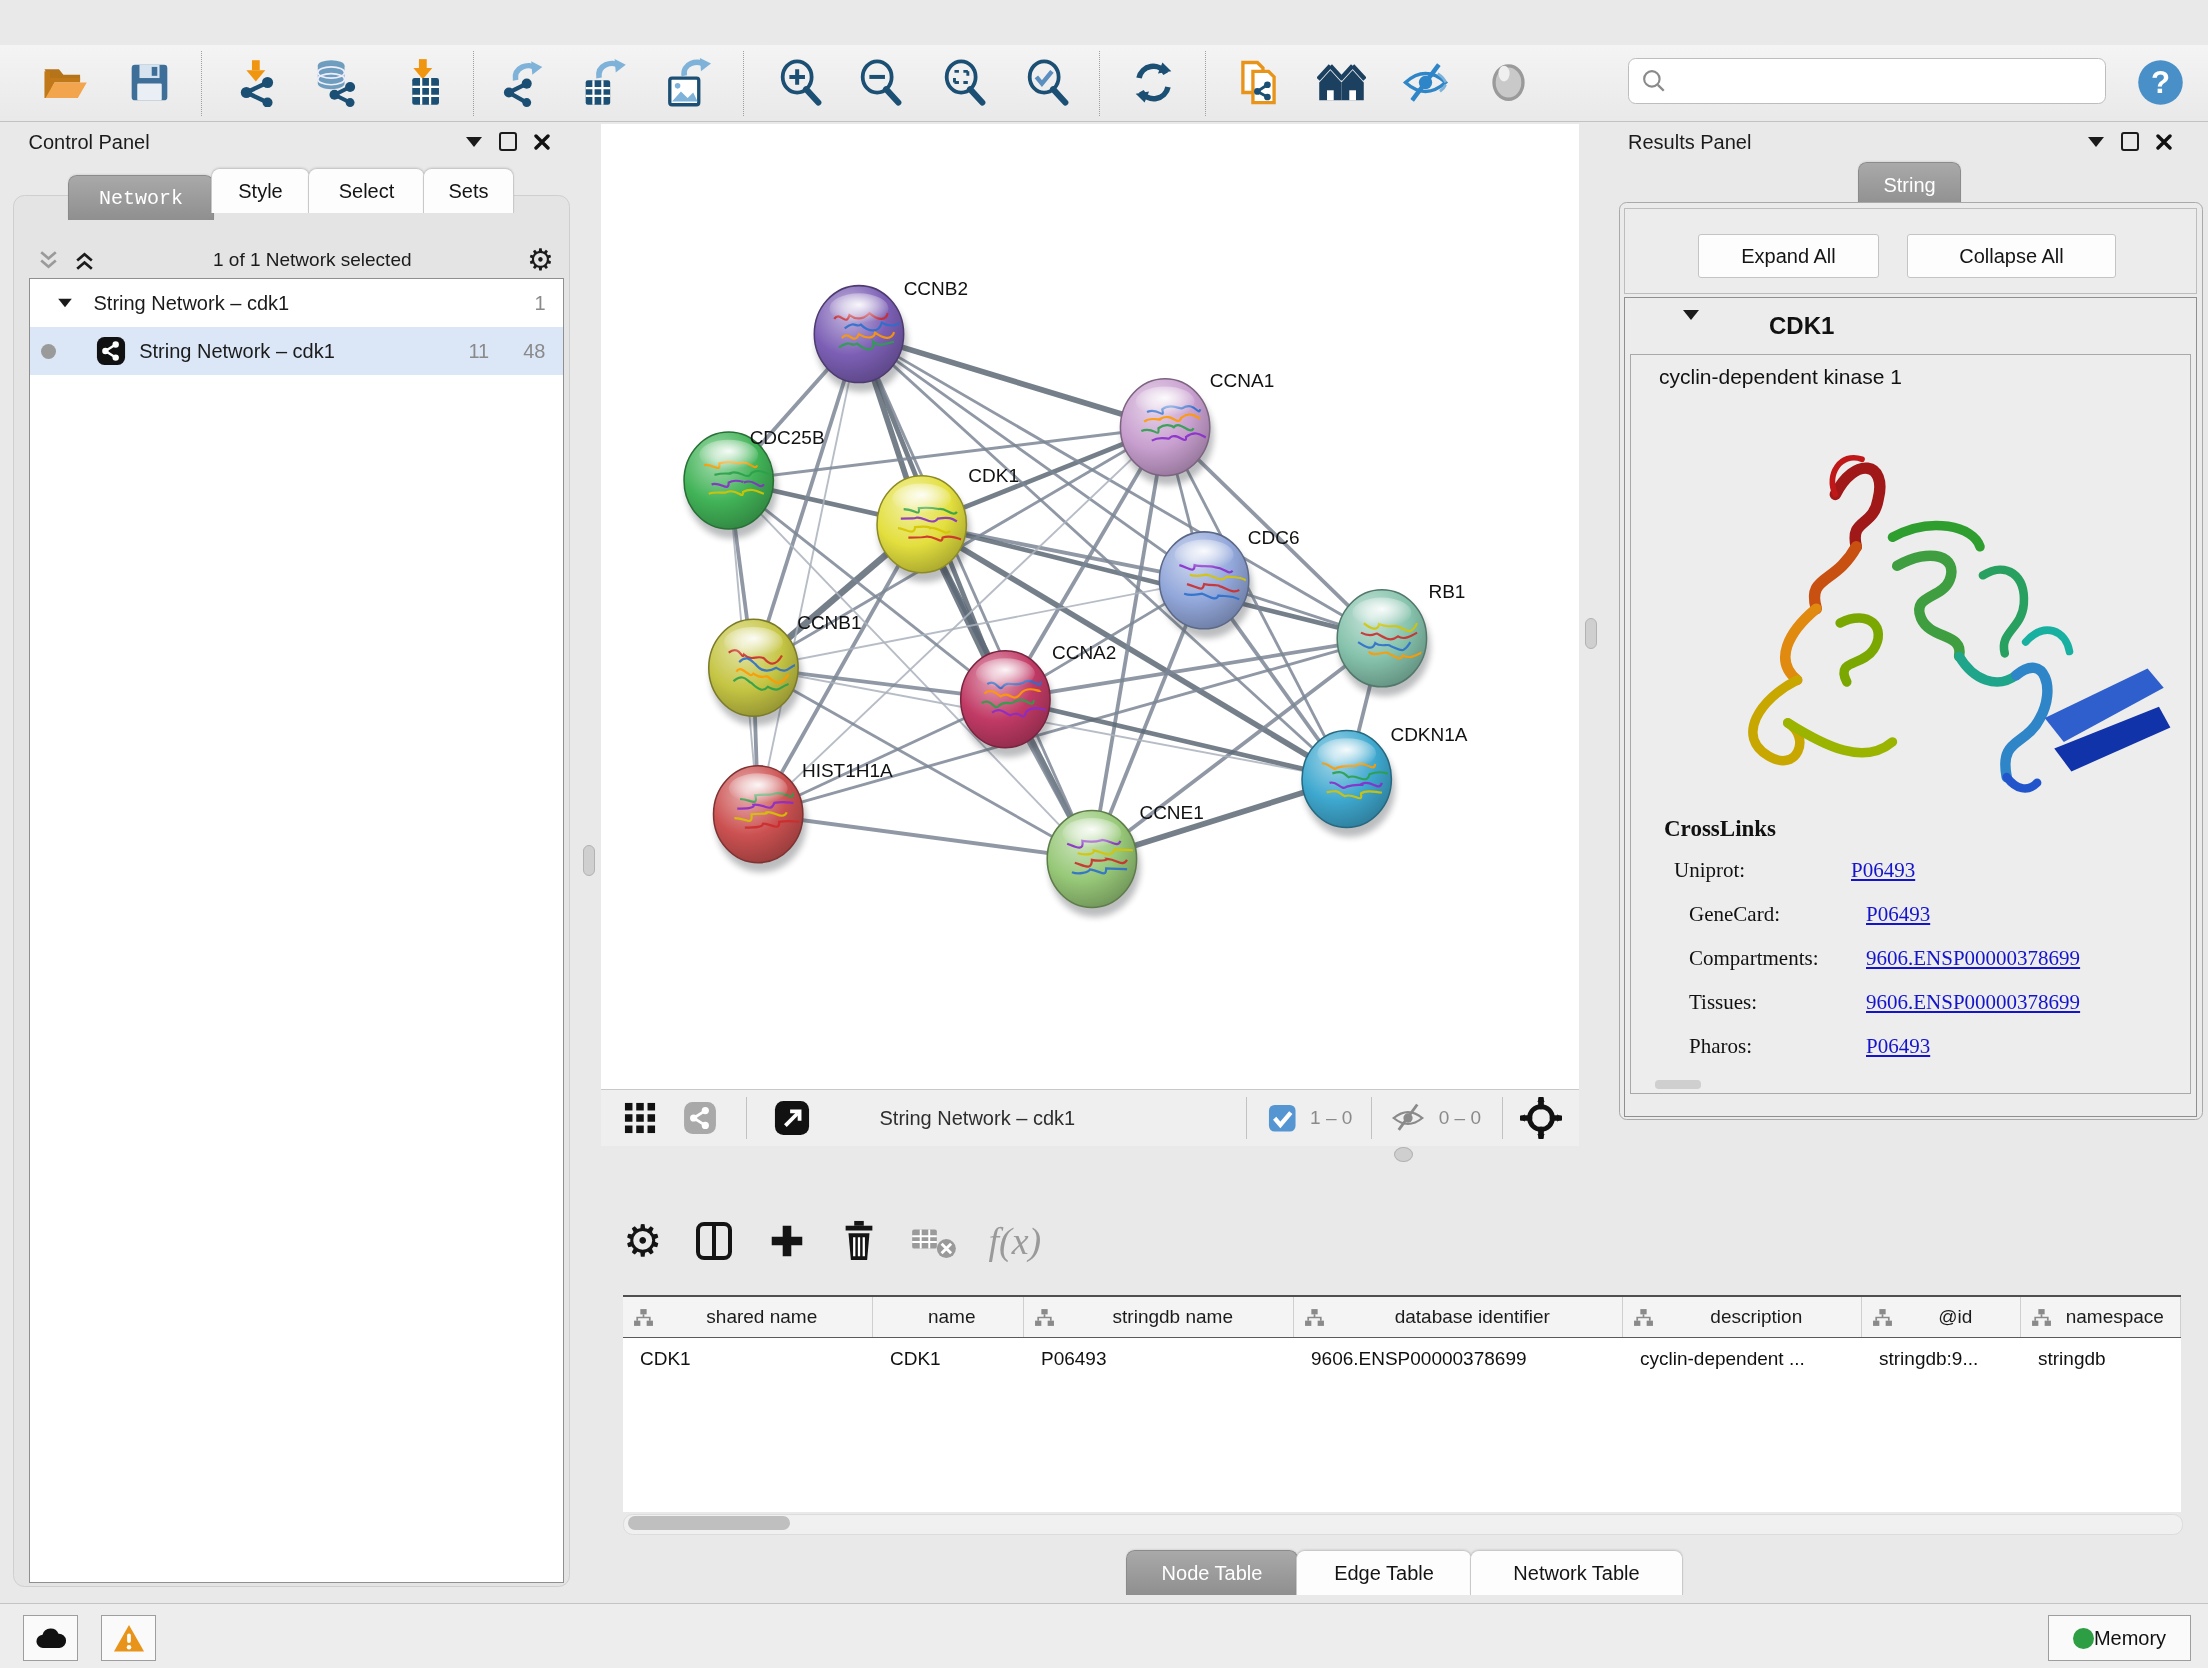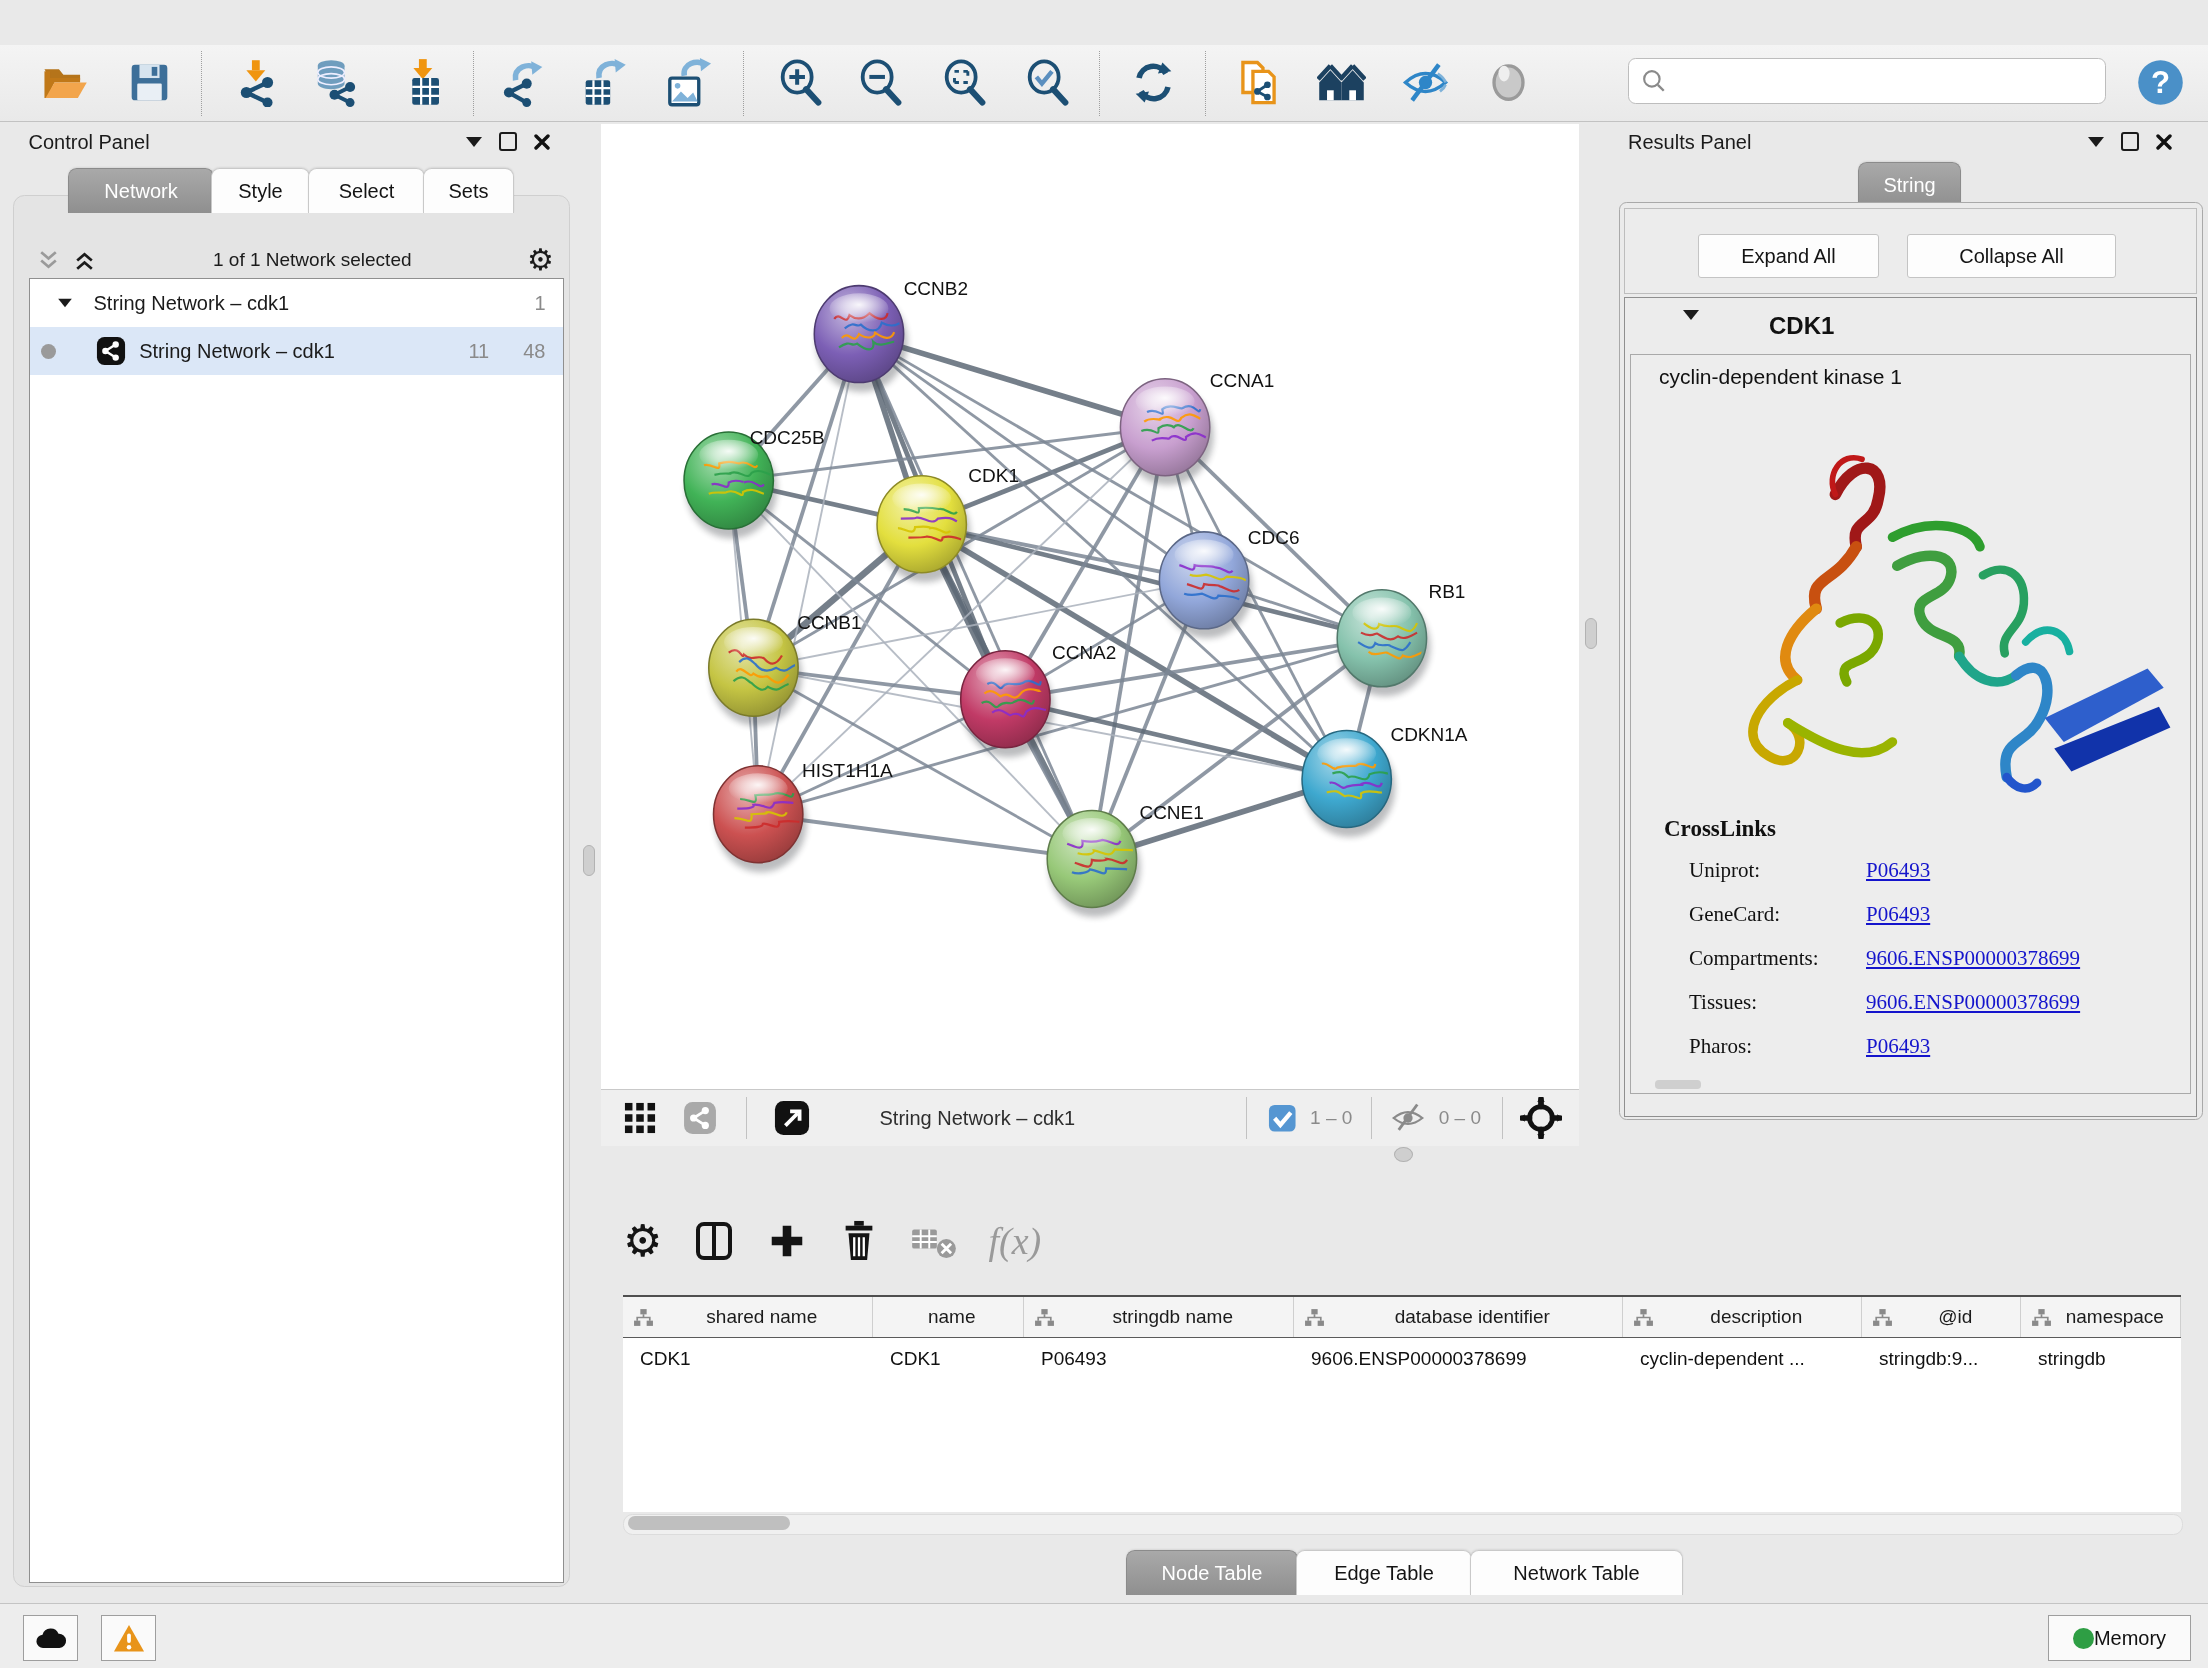--- a/index.html
+++ b/index.html
@@ -226,21 +226,21 @@
   <div class="abs" style="left:0;top:121px;width:578px;height:1468px;">
     <div class="abs panel-title" style="left:28.5px;top:9.5px;">Control Panel</div>
     <div class="abs phdr-icons" style="left:466px;top:11.4px;">
       <span class="tri-down"></span>
       <span class="float-sq"></span>
       <svg width="16" height="16" viewBox="0 0 16 16">
           <path d="M2 2 L14 14 M14 2 L2 14" stroke="#111" stroke-width="3.4" stroke-linecap="round"></path>
         </svg>
     </div>
     <div id="cp-body" class="abs" style="top:74px;left:13.3px;"></div>
-    <div class="abs tab active" style="left:68px;top:47px;width:144px;">Network</div>
+    <div class="abs tab active" style="left:68px;top:54px;width:144px;font-family:Liberation Mono, monospace;">Network</div>
     <div class="abs tab" style="left:211px;top:47px;width:97px;">Style</div>
     <div class="abs tab" style="left:308px;top:47px;width:115px;">Select</div>
     <div class="abs tab" style="left:423px;top:47px;width:89px;">Sets</div>
 
     <div class="abs" style="left:28.5px;top:120px;width:533px;height:38px;display:flex;align-items:center;">
       <svg width="25" height="25" viewBox="0 0 24 24" style="margin-left:7.6px;">
           <path d="M5 4 l7 6 7 -6 M5 12 l7 6 7 -6" stroke="#9a9a9a" stroke-width="2.6" fill="none"></path>
         </svg>
       <svg width="25" height="25" viewBox="0 0 24 24" style="margin-left:11.4px;">
           <path d="M5 20 l7 -6 7 6 M5 12 l7 -6 7 6" stroke="#1b1b1b" stroke-width="2.6" fill="none"></path>
@@ -646,21 +646,21 @@
       <path d="M355 180 C380 165, 400 180, 398 210 C396 236, 372 240, 378 262" stroke="#28a060" stroke-width="9"></path>
     </g>
     <polygon points="420,330 528,278 545,298 440,355" fill="#2e5fcc"></polygon>
     <polygon points="430,362 540,318 552,340 448,386" fill="#1133aa"></polygon>
     <path d="M380 392 C390 405, 402 408, 412 398" fill="none" stroke="#2255cc" stroke-width="9" stroke-linecap="round"></path>
   </svg>
 
   <div class="abs" style="left:1664px;top:816px;font-family:'Liberation Serif',serif;font-weight:bold;font-size:23px;color:#111;">CrossLinks</div>
   <div id="crosslinks" class="abs" style="left:1630px;top:848px;width:559px;">
       <div style="display: flex; height: 44px; align-items: center;">
-        <span class="xl-row" style="margin-left:59px;width:177px;">Uniprot:</span>
+        <span class="xl-row" style="margin-left:44px;width:177px;">Uniprot:</span>
         <span class="xl-link">P06493</span>
       </div>
       <div style="display: flex; height: 44px; align-items: center;">
         <span class="xl-row" style="margin-left:59px;width:177px;">GeneCard:</span>
         <span class="xl-link">P06493</span>
       </div>
       <div style="display: flex; height: 44px; align-items: center;">
         <span class="xl-row" style="margin-left:59px;width:177px;">Compartments:</span>
         <span class="xl-link">9606.ENSP00000378699</span>
       </div>

